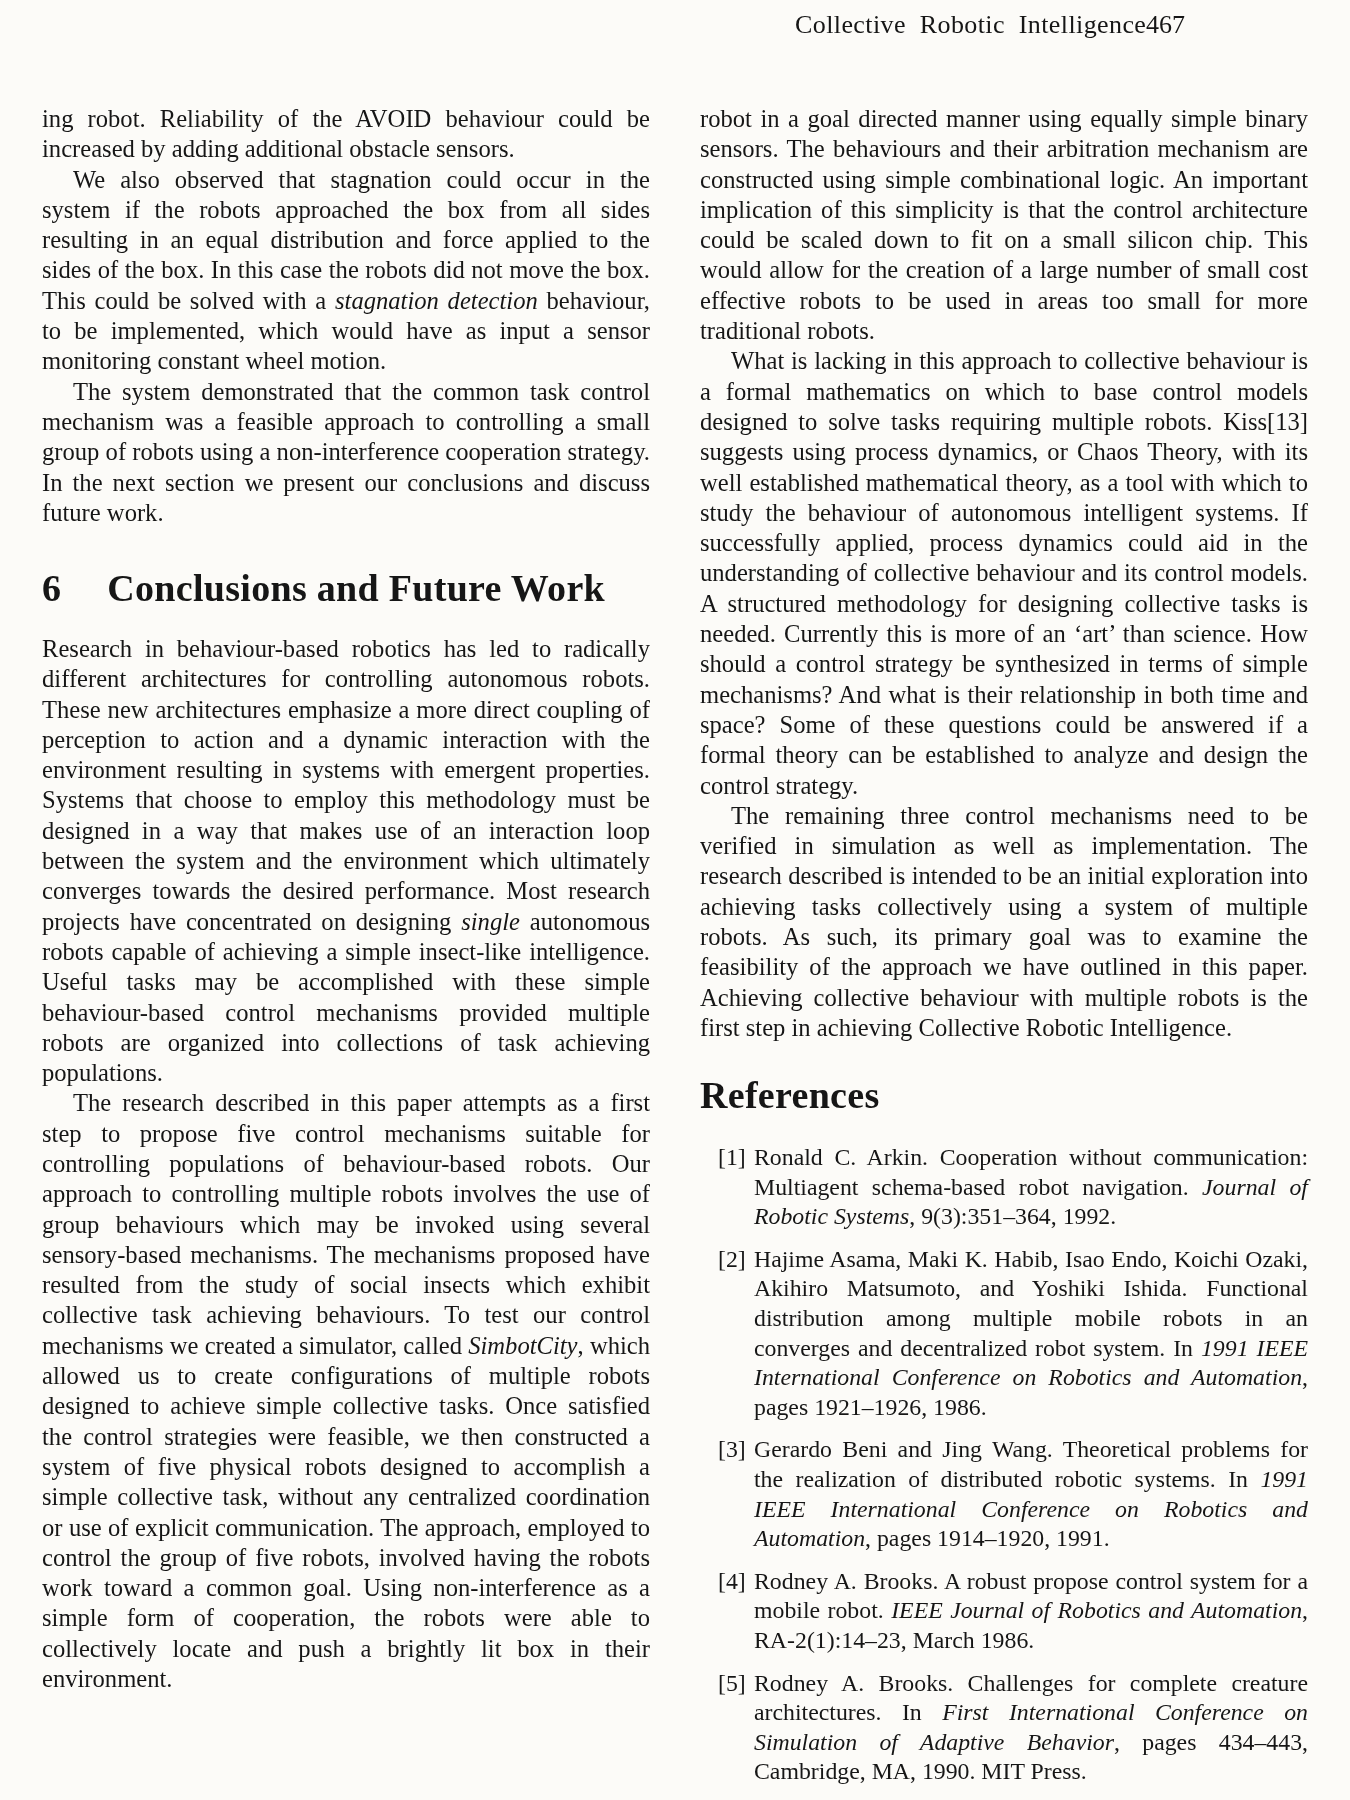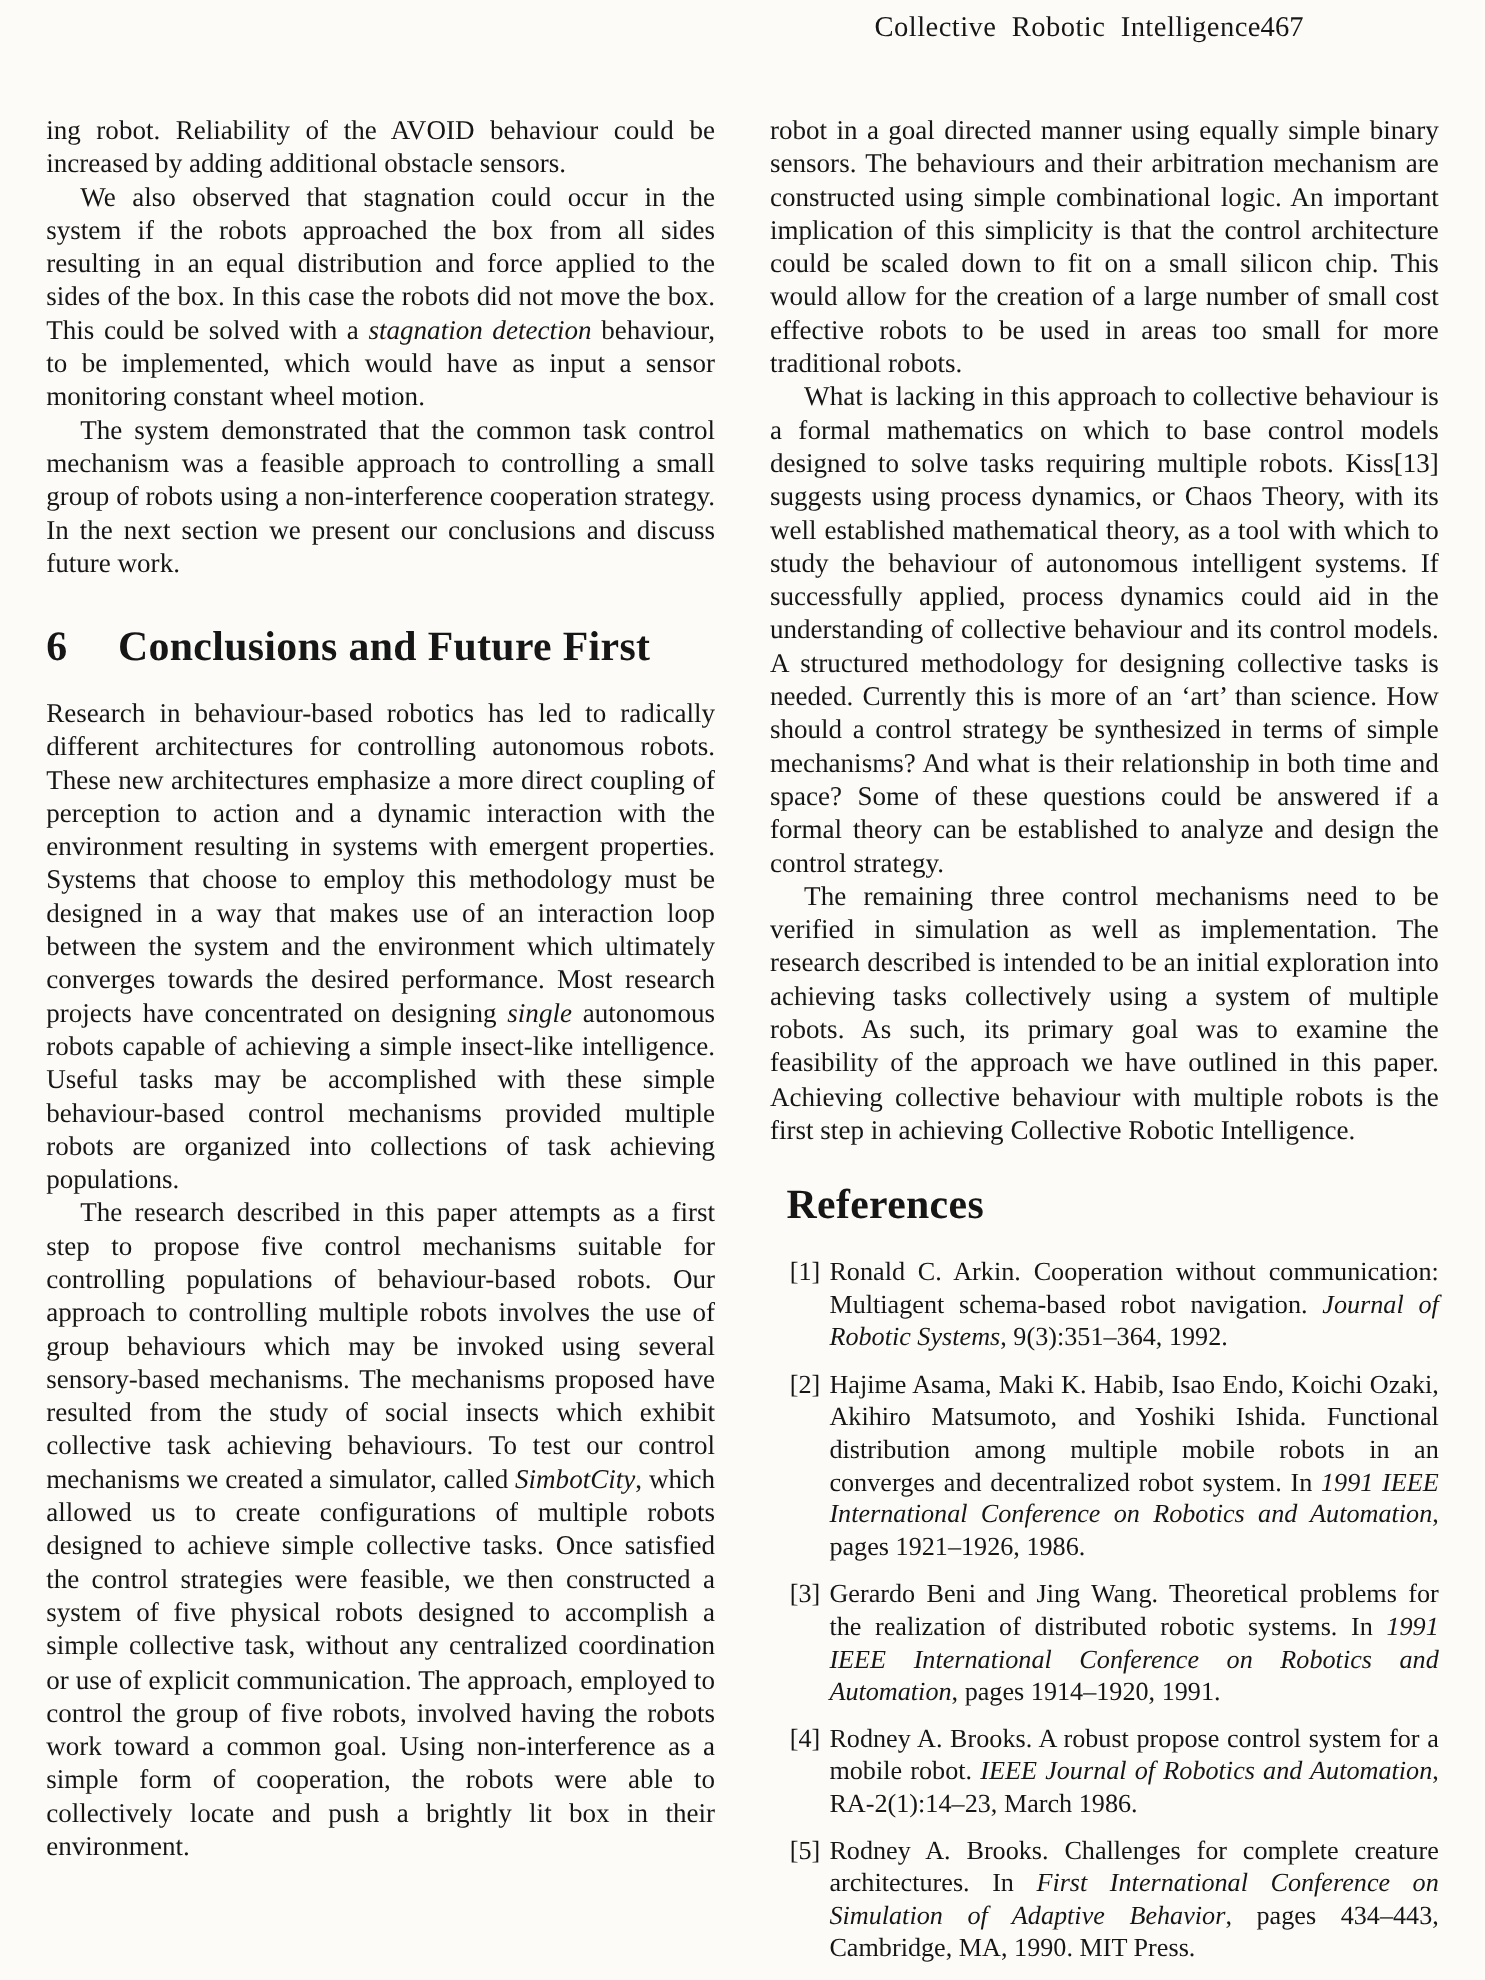--- a/index.html
+++ b/index.html
@@ -47,21 +47,21 @@
   h2.section-heading {
     margin: 40px 0 24px 0;
     font-size: 38px;
     line-height: 1.1;
     font-weight: bold;
     text-align: left;
     letter-spacing: 0.3px;
   }
   .sec-num { margin-right: 46px; }
   h2.refs-heading {
-    margin: 32px 0 26px 15px;
+    margin: 32px 0 26px 0;
     font-size: 38px;
     line-height: 1.1;
     font-weight: bold;
     text-align: left;
     letter-spacing: 0.3px;
   }
   .ref {
     display: flex;
     padding-left: 18px;
     margin-bottom: 13px;
@@ -77,21 +77,21 @@
 <div class="page">
 
   <div class="running-title">Collective Robotic Intelligence</div>
   <div class="page-number">467</div>
 
   <div class="col col-left">
     <p><span>ing robot. Reliability of the AVOID behaviour could be increased by adding additional obstacle sensors.</span></p>
     <p class="ind"><span>We also observed that stagnation could occur in the system if the robots approached the box from all sides resulting in an equal distribution and force applied to the sides of the box. In this case the robots did not move the box. This could be solved with a </span><span class="it">stagnation detection</span><span> behaviour, to be implemented, which would have as input a sensor monitoring constant wheel motion.</span></p>
     <p class="ind"><span>The system demonstrated that the common task control mechanism was a feasible approach to controlling a small group of robots using a non-interference cooperation strategy. In the next section we present our conclusions and discuss future work.</span></p>
 
-    <h2 class="section-heading"><span class="sec-num">6</span><span>Conclusions and Future First</span></h2>
+    <h2 class="section-heading"><span class="sec-num">6</span><span>Conclusions and Future Work</span></h2>
 
     <p><span>Research in behaviour-based robotics has led to radically different architectures for controlling autonomous robots. These new architectures emphasize a more direct coupling of perception to action and a dynamic interaction with the environment resulting in systems with emergent properties. Systems that choose to employ this methodology must be designed in a way that makes use of an interaction loop between the system and the environment which ultimately converges towards the desired performance. Most research projects have concentrated on designing </span><span class="it">single</span><span> autonomous robots capable of achieving a simple insect-like intelligence. Useful tasks may be accomplished with these simple behaviour-based control mechanisms provided multiple robots are organized into collections of task achieving populations.</span></p>
     <p class="ind"><span>The research described in this paper attempts as a first step to propose five control mechanisms suitable for controlling populations of behaviour-based robots. Our approach to controlling multiple robots involves the use of group behaviours which may be invoked using several sensory-based mechanisms. The mechanisms proposed have resulted from the study of social insects which exhibit collective task achieving behaviours. To test our control mechanisms we created a simulator, called </span><span class="it">SimbotCity</span><span>, which allowed us to create configurations of multiple robots designed to achieve simple collective tasks. Once satisfied the control strategies were feasible, we then constructed a system of five physical robots designed to accomplish a simple collective task, without any centralized coordination or use of explicit communication. The approach, employed to control the group of five robots, involved having the robots work toward a common goal. Using non-interference as a simple form of cooperation, the robots were able to collectively locate and push a brightly lit box in their environment.</span></p>
   </div>
 
   <div class="col col-right">
     <p><span>robot in a goal directed manner using equally simple binary sensors. The behaviours and their arbitration mechanism are constructed using simple combinational logic. An important implication of this simplicity is that the control architecture could be scaled down to fit on a small silicon chip. This would allow for the creation of a large number of small cost effective robots to be used in areas too small for more traditional robots.</span></p>
     <p class="ind"><span>What is lacking in this approach to collective behaviour is a formal mathematics on which to base control models designed to solve tasks requiring multiple robots. Kiss[13] suggests using process dynamics, or Chaos Theory, with its well established mathematical theory, as a tool with which to study the behaviour of autonomous intelligent systems. If successfully applied, process dynamics could aid in the understanding of collective behaviour and its control models. A structured methodology for designing collective tasks is needed. Currently this is more of an ‘art’ than science. How should a control strategy be synthesized in terms of simple mechanisms? And what is their relationship in both time and space? Some of these questions could be answered if a formal theory can be established to analyze and design the control strategy.</span></p>
     <p class="ind"><span>The remaining three control mechanisms need to be verified in simulation as well as implementation. The research described is intended to be an initial exploration into achieving tasks collectively using a system of multiple robots. As such, its primary goal was to examine the feasibility of the approach we have outlined in this paper. Achieving collective behaviour with multiple robots is the first step in achieving Collective Robotic Intelligence.</span></p>
 

